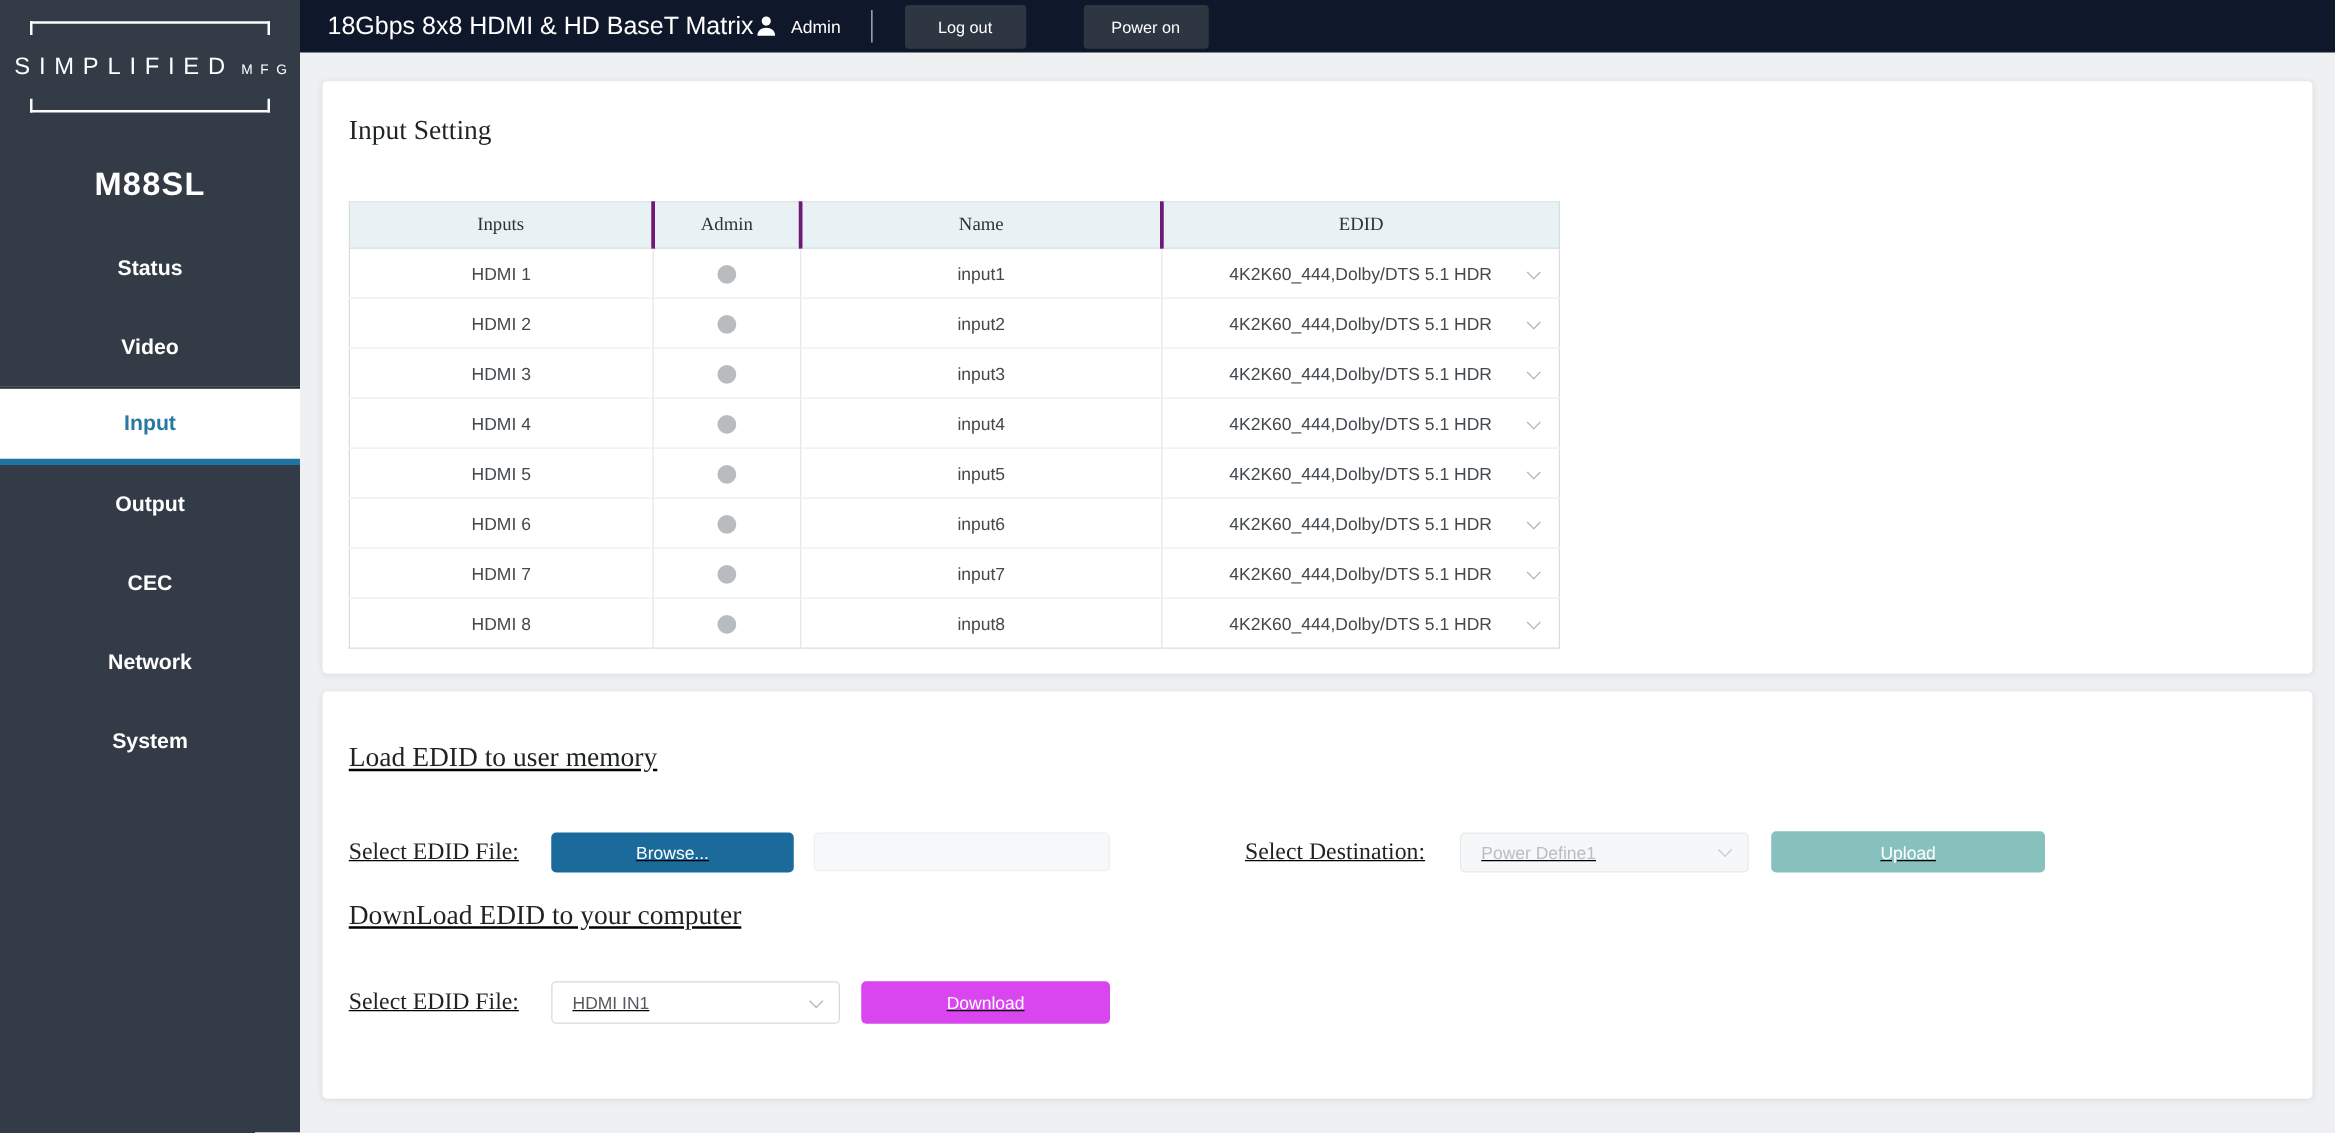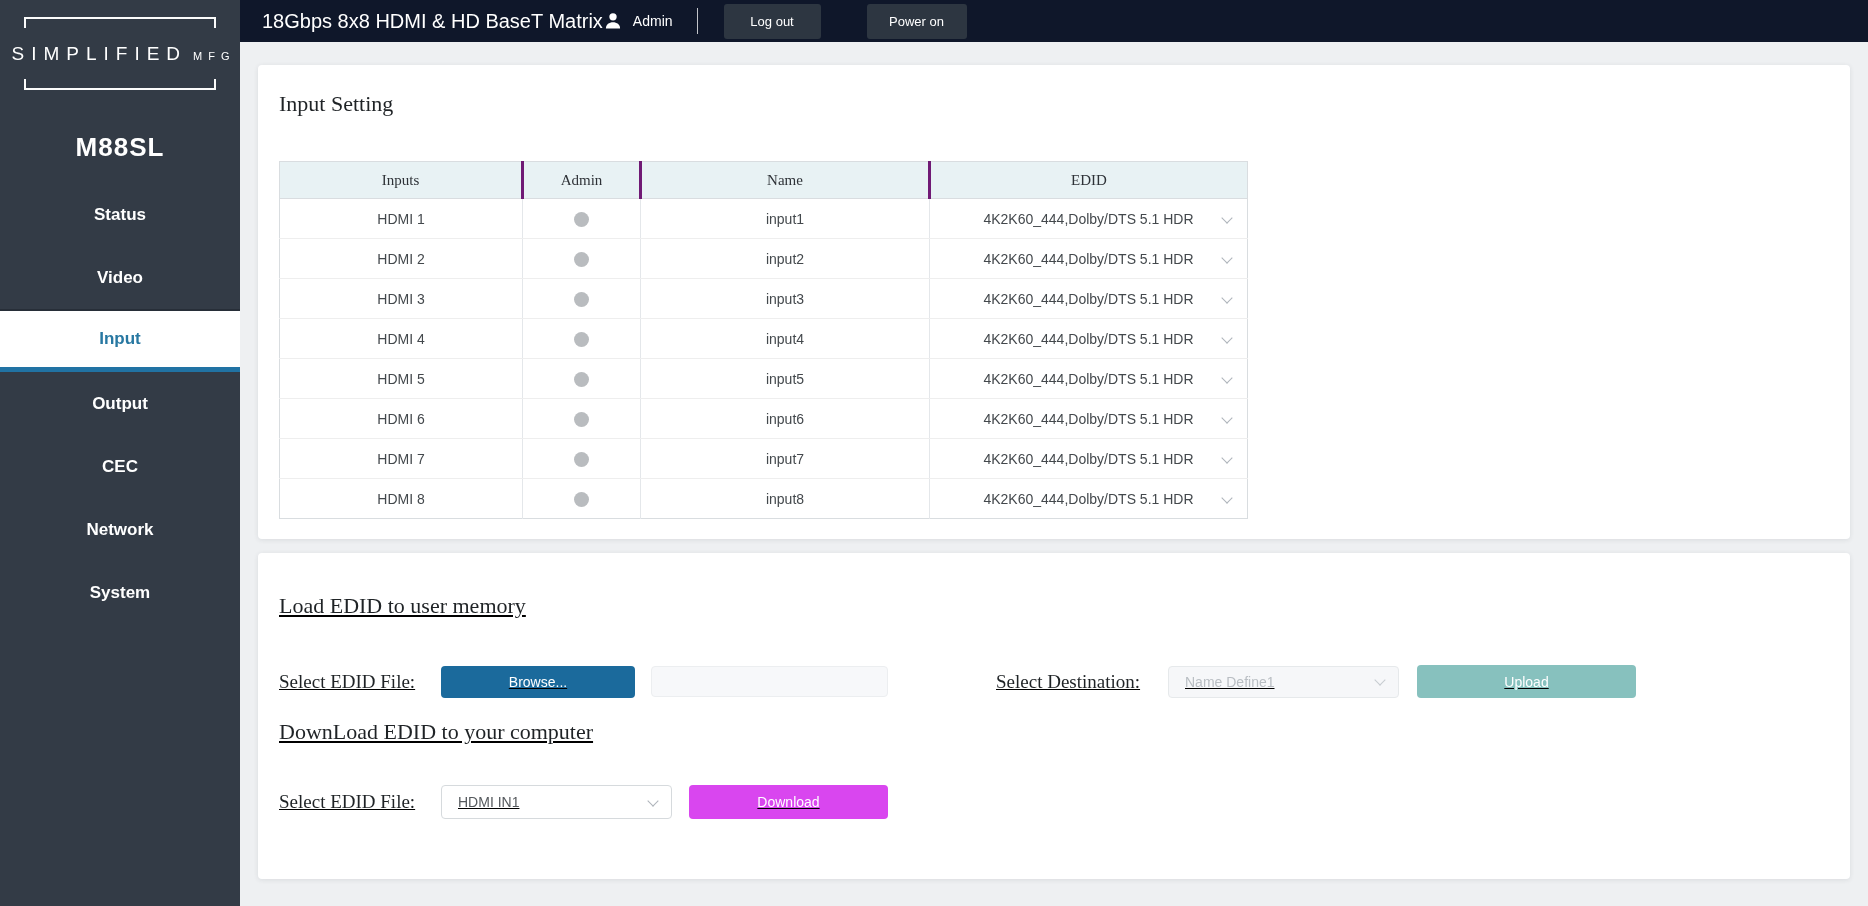--- a/index.html
+++ b/index.html
@@ -203,21 +203,21 @@
 
       <section class="card card2">
         <h2 class="section-title">Load EDID to user memory</h2>
 
         <div class="form-row row1">
           <span class="form-label">Select EDID File:</span>
           <button class="btn btn-browse">Browse...</button>
           <div class="file-field"></div>
           <span class="form-label dest">Select Destination:</span>
           <div class="select disabled">
-            <span>Name Define1</span>
+            <span>Power Define1</span>
             <span class="chev"></span>
           </div>
           <button class="btn btn-upload">Upload</button>
         </div>
 
         <h2 class="section-title title-download">DownLoad EDID to your computer</h2>
 
         <div class="form-row row2">
           <span class="form-label">Select EDID File:</span>
           <div class="select src">

